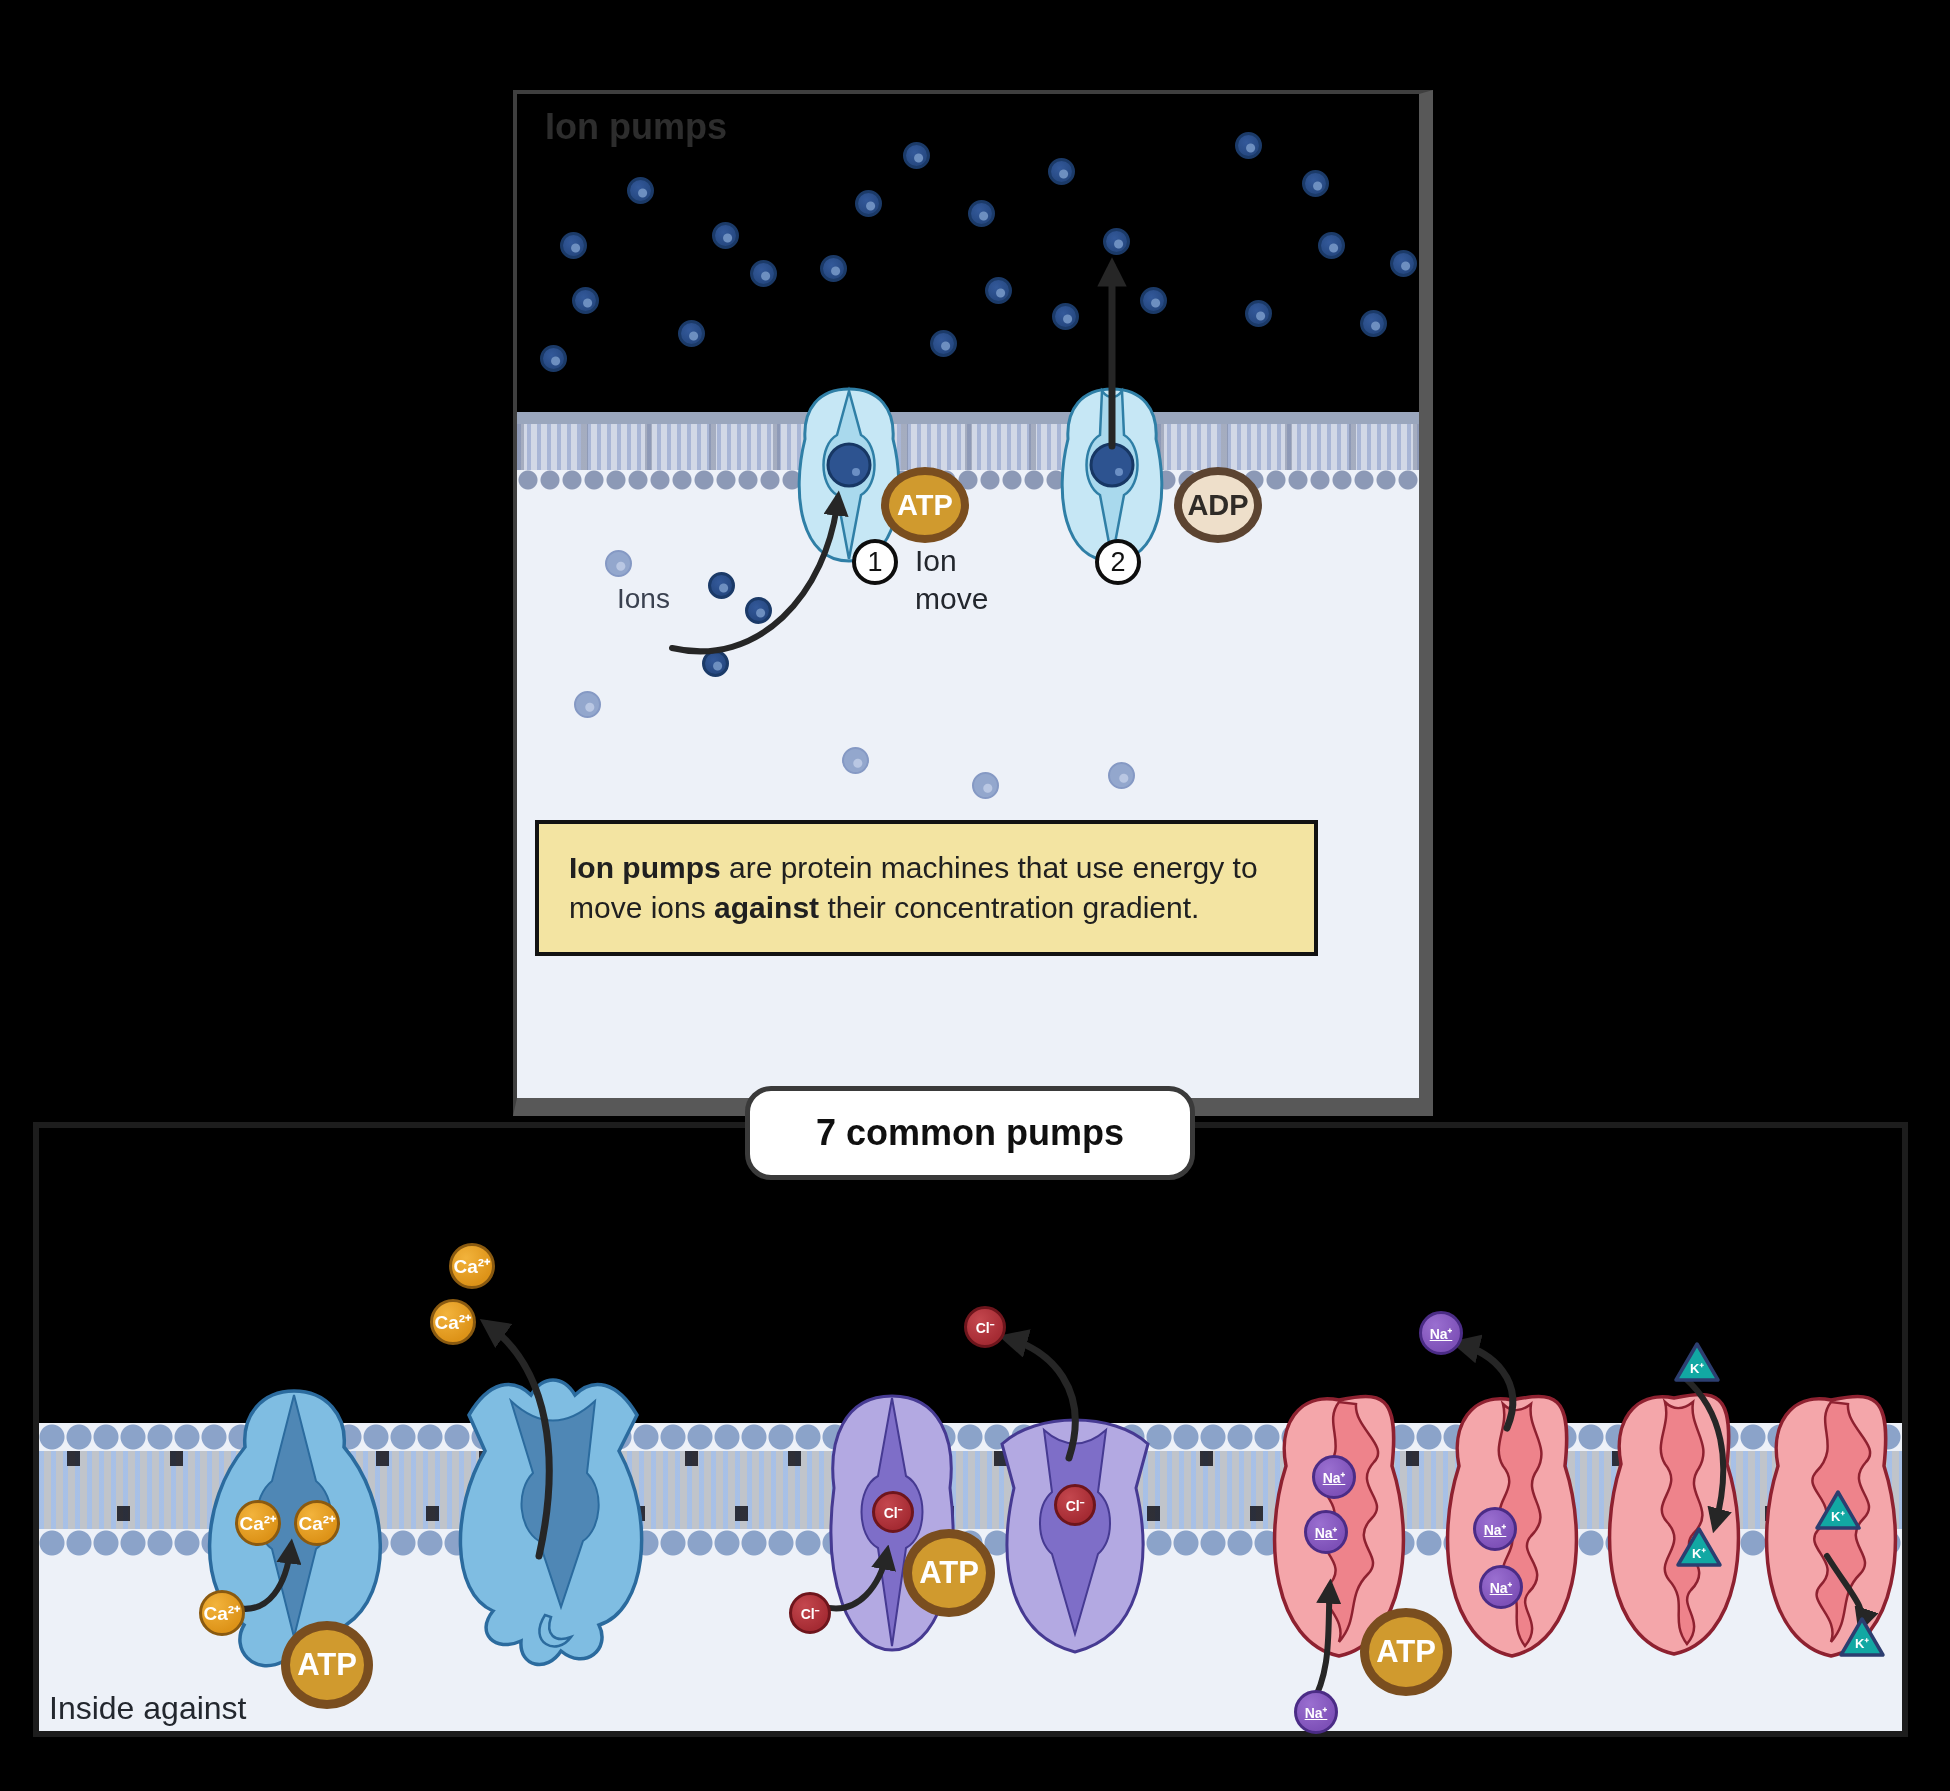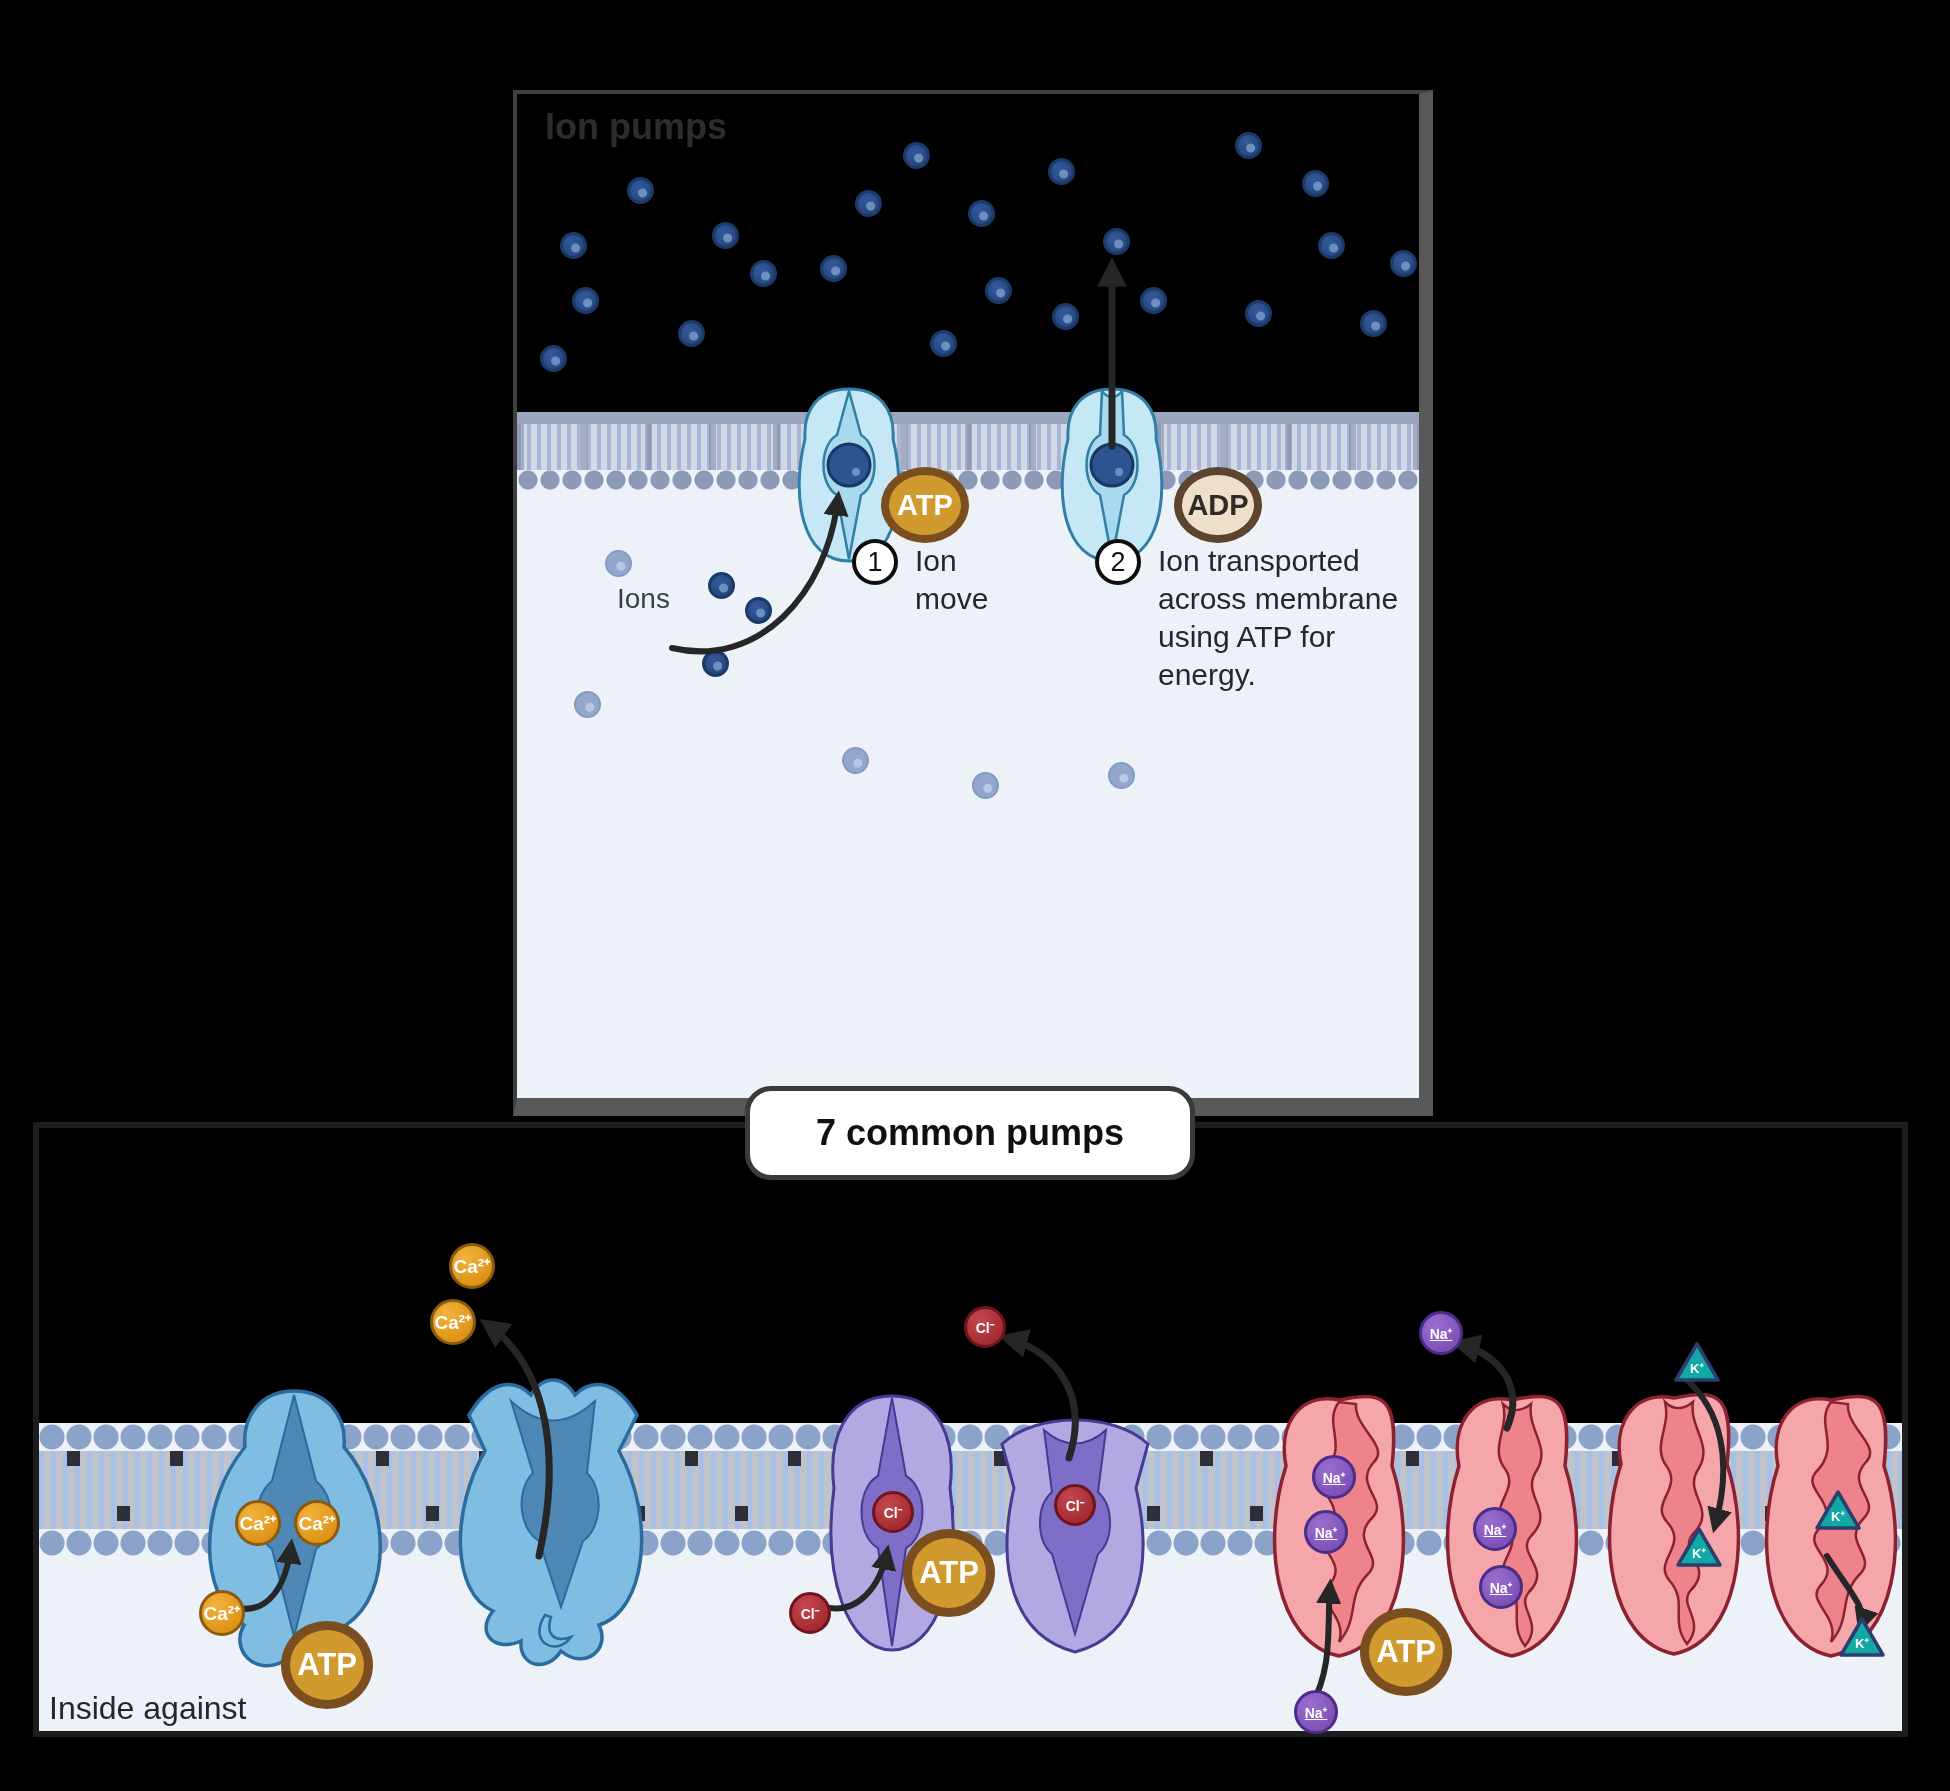--- a/index.html
+++ b/index.html
@@ -138,21 +138,20 @@
   </div>
 
   <div class="numcircle" style="left:335px;top:445px;">
     <span>1</span>
   </div>
   <div class="steptext" style="left:398px;top:448px;width:95px;">Ion move</div>
 
   <div class="numcircle" style="left:578px;top:445px;">
     <span>2</span>
   </div>
-  <div class="steptext" style="left:641px;top:448px;width:270px;">Ion transported across membrane using ATP for energy.</div>
 
   <div class="ions-label" style="left:100px;top:489px;">Ions</div>
   <div class="dot dark" style="left:191px;top:478px;"></div>
   <div class="dot dark" style="left:228px;top:503px;"></div>
   <div class="dot dark" style="left:185px;top:556px;"></div>
   <div class="dot faded" style="left:88px;top:456px;"></div>
   <div class="dot faded" style="left:57px;top:597px;"></div>
   <div class="dot faded" style="left:325px;top:653px;"></div>
   <div class="dot faded" style="left:455px;top:678px;"></div>
   <div class="dot faded" style="left:591px;top:668px;"></div>
@@ -160,20 +159,23 @@
   <svg class="arrows" width="902" height="1004">
     <defs>
       <marker id="ah1" viewBox="0 0 10 10" refX="7" refY="5" markerWidth="4.2" markerHeight="4.2" orient="auto-start-reverse">
         <path d="M0,0 L10,5 L0,10 Z" fill="#262626"></path>
       </marker>
     </defs>
     <path d="M155,554 C240,574 310,502 321,404" fill="none" stroke="#262626" stroke-width="6" stroke-linecap="round" marker-end="url(#ah1)"></path>
     <path d="M595,352 L595,172" fill="none" stroke="#262626" stroke-width="7" stroke-linecap="round" marker-end="url(#ah1)"></path>
   </svg>
 
+  <div class="caption-box">
+    <b>Ion pumps</b><span> are protein machines that use energy to move ions </span><b>against</b><span> their concentration gradient.</span>
+  </div>
 </section>
 
 <div class="pill">
   <span>7 common pumps</span>
 </div>
 
 <section class="panel-bottom">
   <div class="region-dark" style="height:295px;"></div>
 
   <div class="membrane-bot">

